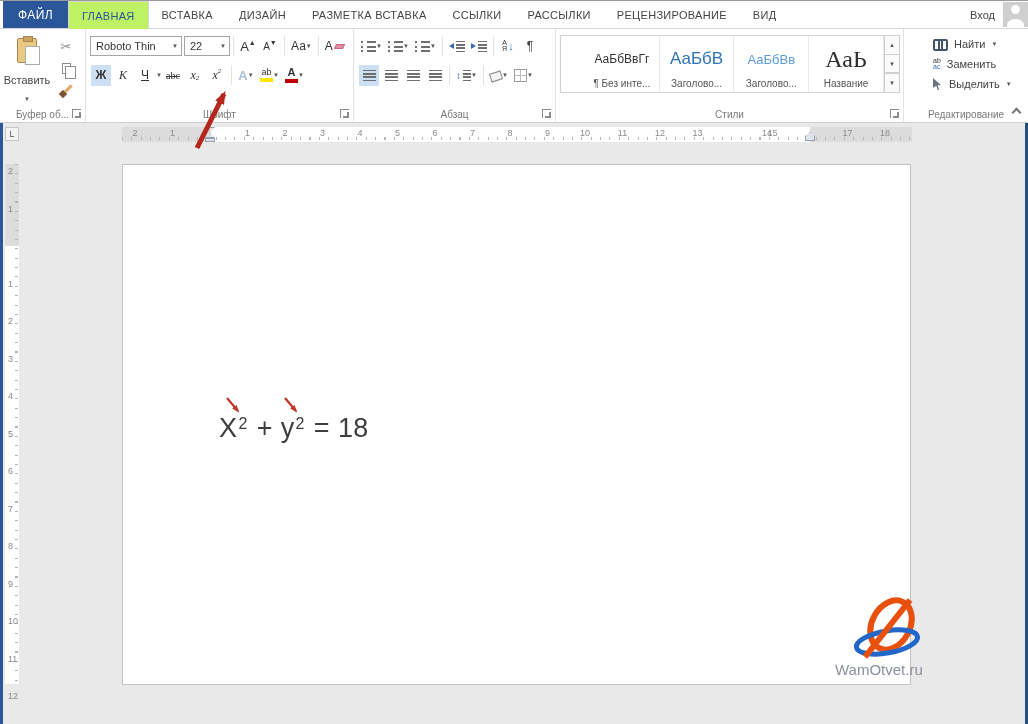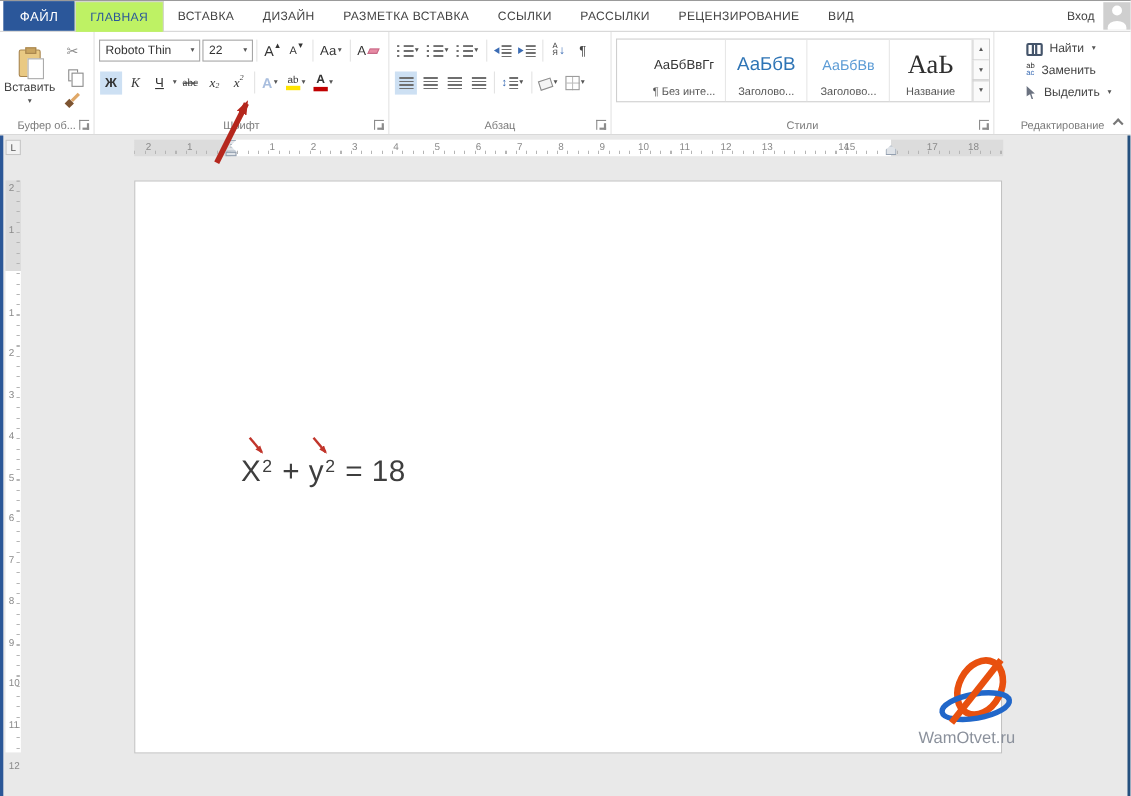--- a/index.html
+++ b/index.html
@@ -35,21 +35,21 @@
               border-left:1px solid #8c8c8c; border-top:1px solid #8c8c8c; cursor:pointer; }
   .launcher::after { content:""; position:absolute; right:0; bottom:0; width:4px; height:4px;
                      border-right:2px solid #8c8c8c; border-bottom:2px solid #8c8c8c; }
   button { background:none; border:none; font-family:inherit; cursor:pointer; }
   .caret { font-size:6px; color:#555; line-height:1; }
 
   
   .g-clip { width:86px; }
   .clip-row { display:flex; gap:4px; }
   .paste-btn { width:46px; height:68px; display:flex; flex-direction:column; align-items:center;
-               justify-content:center; gap:4px; padding-top:4px; cursor:pointer; }
+               justify-content:space-between; gap:4px; padding-top:4px; cursor:pointer; }
   .paste-label { font-size:11px; color:#444; }
   .ic-clipboard { position:relative; width:20px; height:25px; background:#e9c983;
                   border:1px solid #a8854e; border-radius:2px; }
   .ic-clipboard::before { content:""; position:absolute; top:-3px; left:5px; width:8px; height:4px;
                           background:#c9a45f; border:1px solid #a8854e; }
   .ic-clipboard::after { content:""; position:absolute; right:-4px; bottom:-3px; width:13px; height:17px;
                          background:#fff; border:1px solid #ababab; }
   .clip-col { display:flex; flex-direction:column; gap:2px; padding-top:2px; }
   .sbtn { width:24px; height:20px; display:flex; align-items:center; justify-content:center; }
   .scissors { color:#8c8c8c; font-size:13px; }

